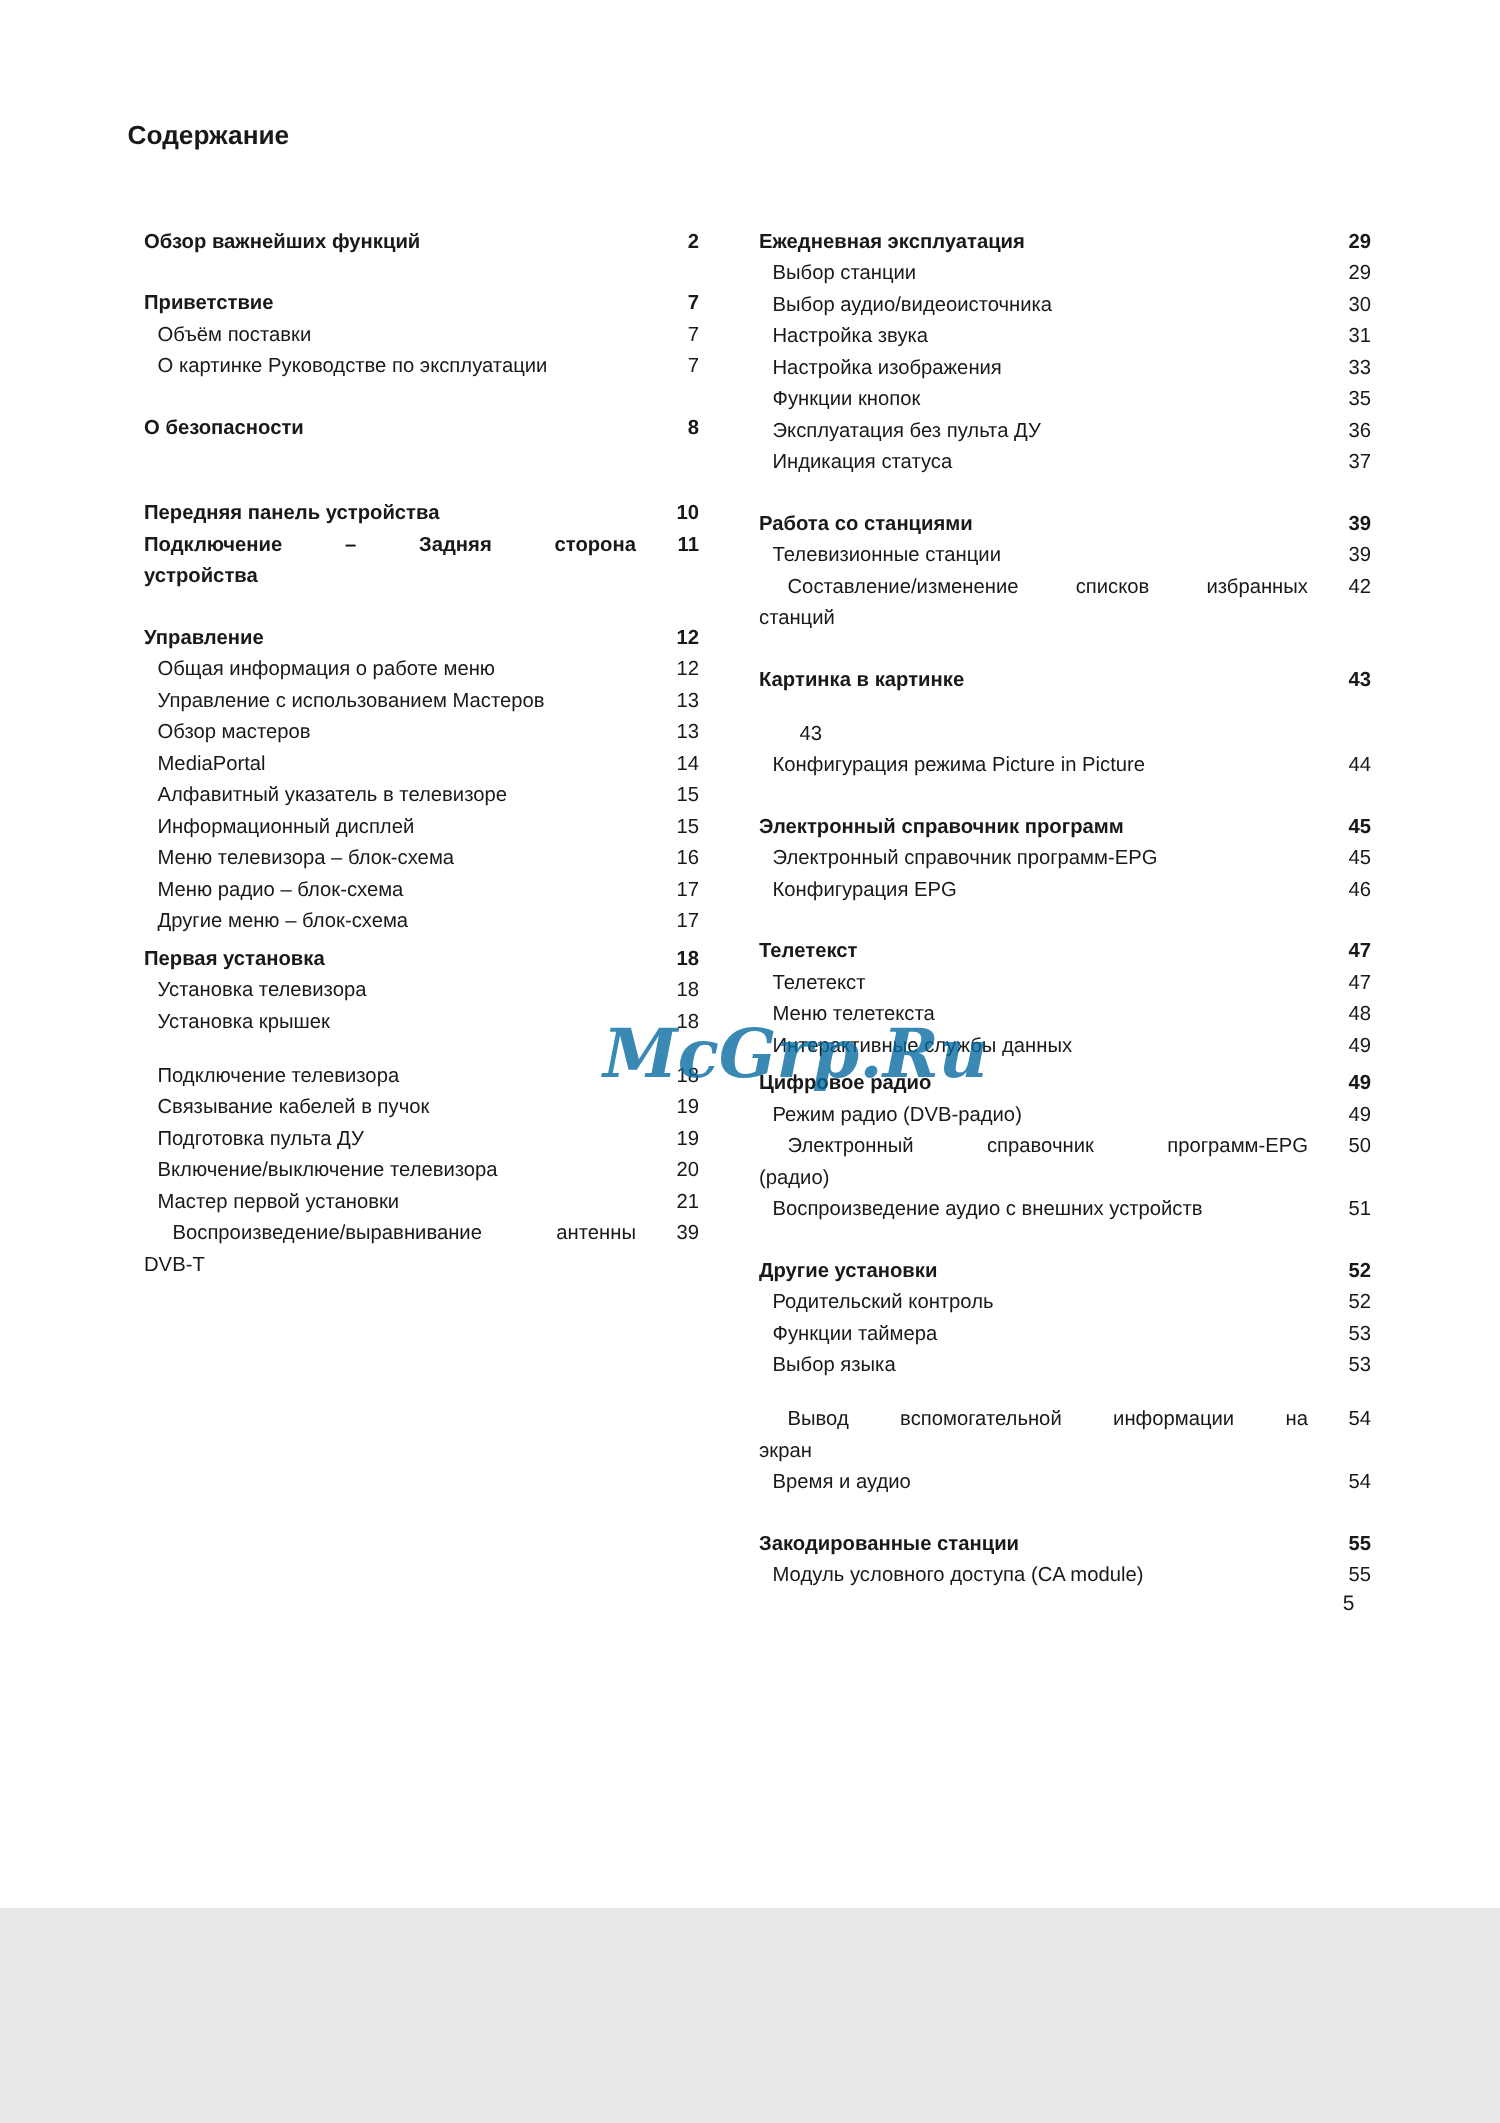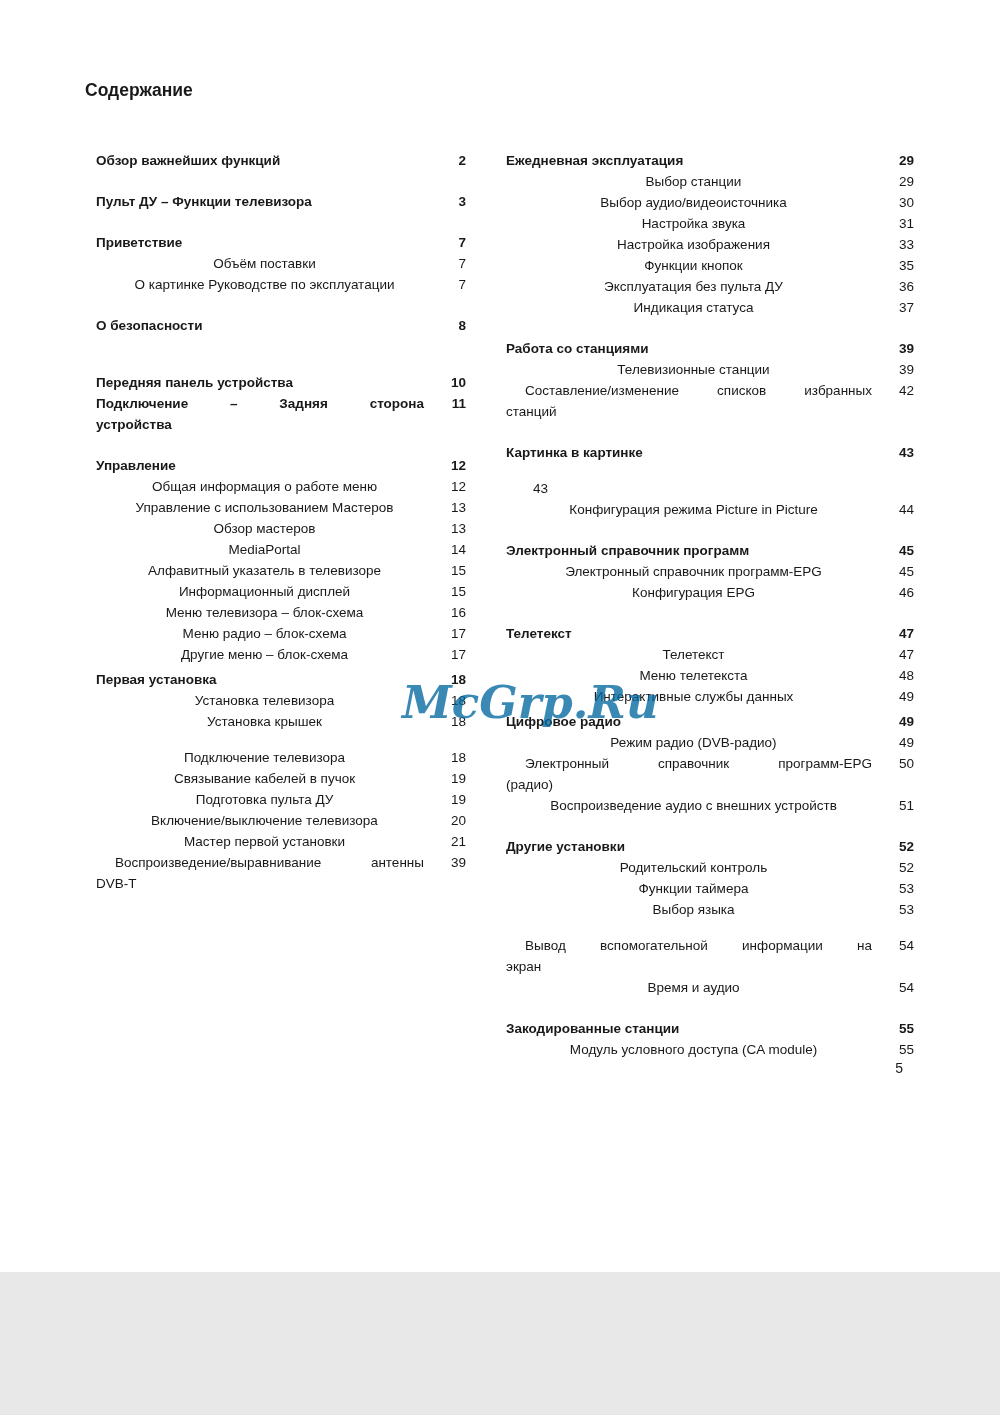--- a/index.html
+++ b/index.html
@@ -27,21 +27,21 @@
   .gap-normal { margin-top:20px; }
   .gap-large  { margin-top:36px; }
   .gap-mid    { margin-top:15px; }
   .gap-small  { margin-top:4px; }
   .toc-row {
     display:flex; align-items:flex-start;
     font-size:13.5px; line-height:21px;
   }
   .toc-row.bold { font-weight:bold; }
   .toc-label { flex:1; white-space:pre-line; text-align:left; }
-  .indent-1 .toc-label { padding-left:9px;text-align:center; }
+  .indent-1 .toc-label { padding-left:9px; }
   .ti .toc-label { text-indent:19px; }
   .fj .toc-label { text-align:justify; text-align-last:justify; }
   .toc-page { width:34px; margin-left:8px; text-align:right; flex:none; }
   .watermark {
     position:absolute; left:402px; top:680px;
     font-family:"DejaVu Serif", serif;
     font-style:italic; font-weight:bold;
     font-size:45px; line-height:1;
     color:#0369a1; opacity:0.78;
     pointer-events:none;
@@ -66,26 +66,20 @@
   <div class="columns">
     <div class="col" id="col-left">
         <div class="section gap-first">
           <div class="toc-row bold">
             <span class="toc-label">Обзор важнейших функций</span>
             <span class="toc-page">2</span>
           </div>
         </div>
         <div class="section gap-normal">
           <div class="toc-row bold">
-            <span class="toc-label">Пульт ДУ – Функции телевизора</span>
-            <span class="toc-page">3</span>
-          </div>
-        </div>
-        <div class="section gap-normal">
-          <div class="toc-row bold">
             <span class="toc-label">Приветствие</span>
             <span class="toc-page">7</span>
           </div>
           <div class="toc-row indent-1">
             <span class="toc-label">Объём поставки</span>
             <span class="toc-page">7</span>
           </div>
           <div class="toc-row indent-1">
             <span class="toc-label">О картинке Руководстве по эксплуатации</span>
             <span class="toc-page">7</span>

